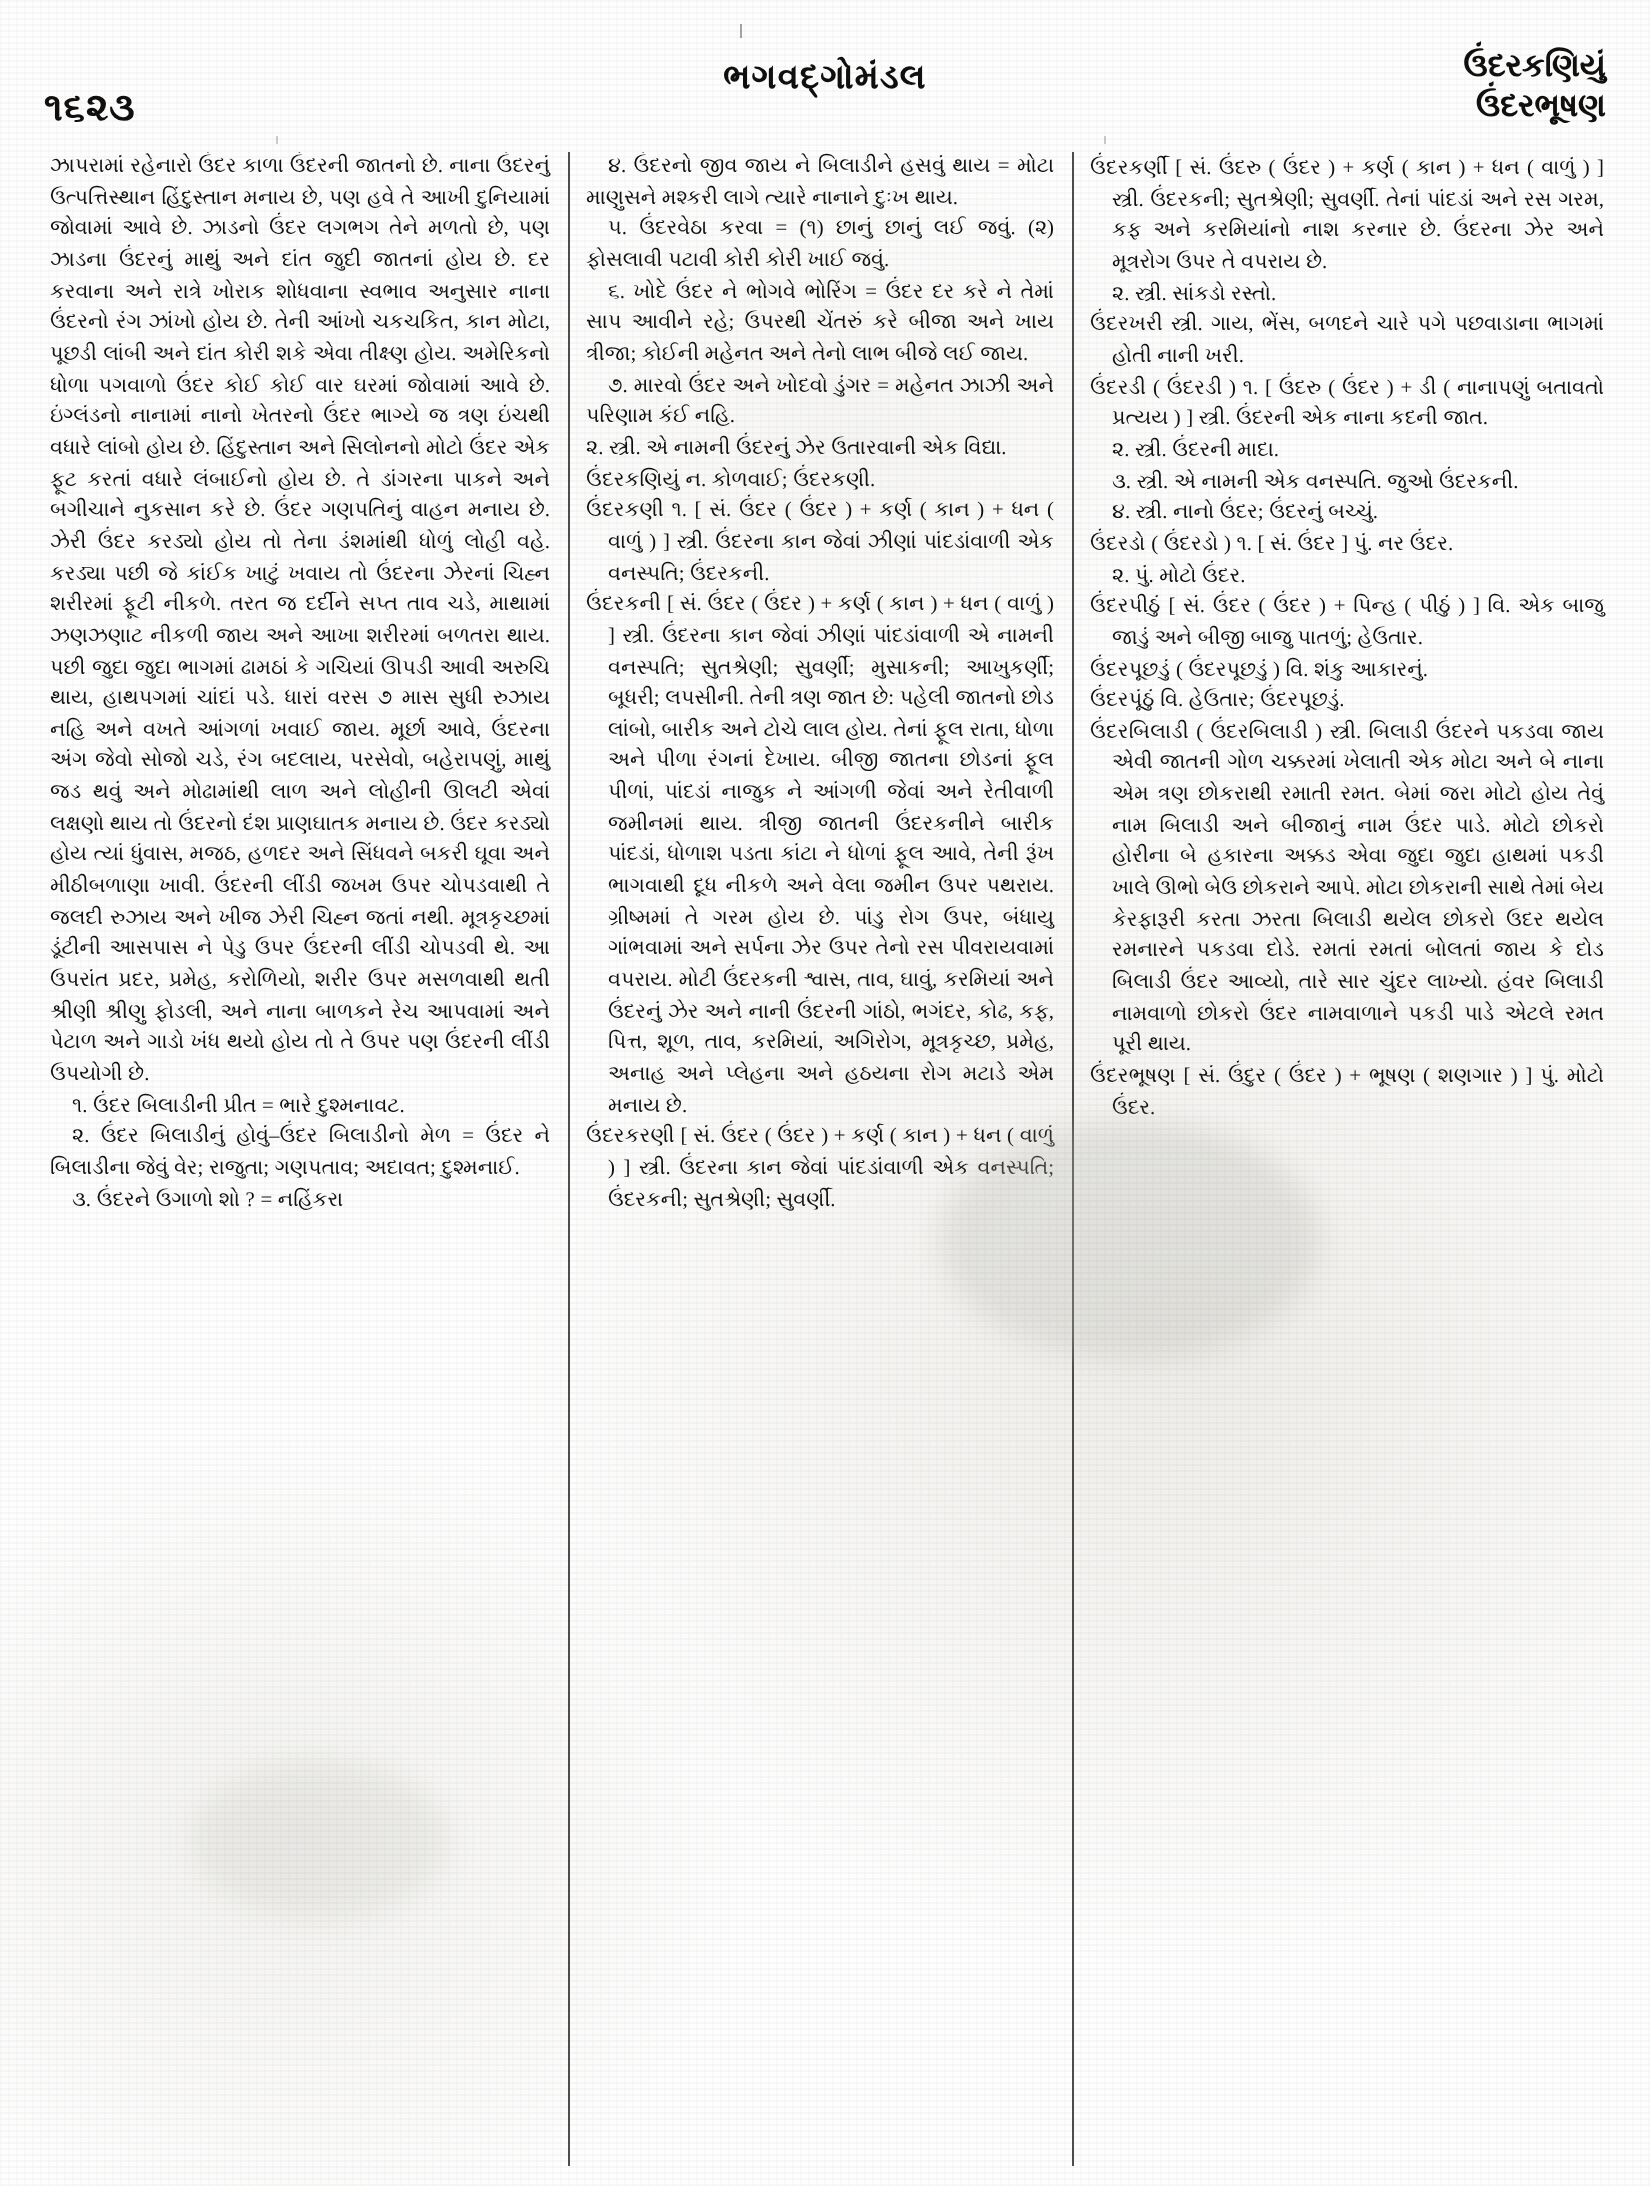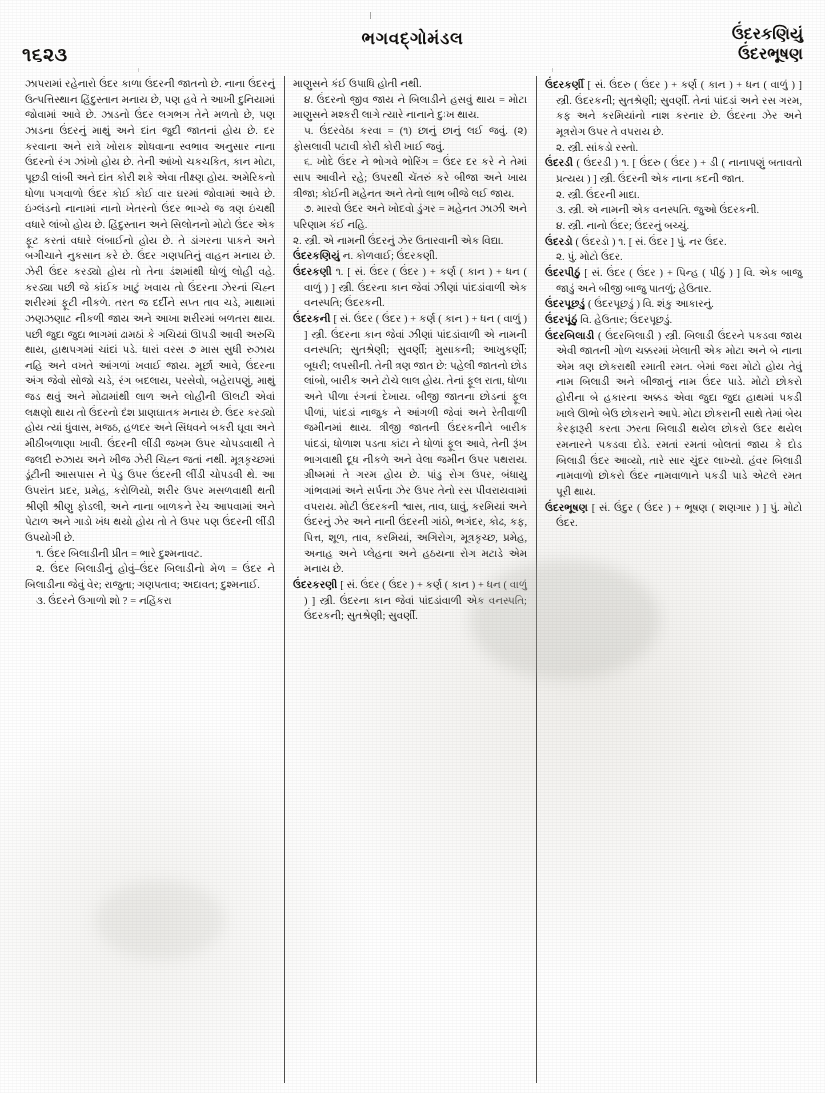--- a/index.html
+++ b/index.html
@@ -65,21 +65,21 @@
   .col p{margin:0;}
   .para{text-indent:11px;}
   .cont{text-indent:0;}
   .hang{
     text-indent:0;
     padding-left:11px;
     margin-top:2.5px;
   }
   .hang.tight{margin-top:1px;}
   .hw{
-    font-weight:bold;
+    font-weight:normal;
     margin-left:-11px;
     letter-spacing:.1px;
   }
   .sp-before{margin-top:3px;}
 
   
   .grain{
     position:absolute;inset:0;pointer-events:none;opacity:.055;
     background-image:
       repeating-linear-gradient(0deg, rgba(0,0,0,.5) 0 1px, rgba(0,0,0,0) 1px 3px),
@@ -123,21 +123,20 @@
         <span>૨.</span>
         <span>ઉંદર બિલાડીનું હોવું–ઉંદર બિલાડીનો મેળ = ઉંદર ને બિલાડીના જેવું વેર; રાજુતા; ગણપતાવ; અદાવત; દુશ્મનાઈ.</span>
       </p>
       <p class="para">
         <span>૩.</span>
         <span>ઉંદરને ઉગાળો શો ? = નહિંકરા</span>
       </p>
     </div>
 
     <div class="col col-2">
-      <p class="cont">માણુસને કંઈ ઉપાધિ હોતી નથી.</p>
 
       <p class="para">
         <span>૪.</span>
         <span>ઉંદરનો જીવ જાય ને બિલાડીને હસવું થાય = મોટા માણુસને મશ્કરી લાગે ત્યારે નાનાને દુઃખ થાય.</span>
       </p>
       <p class="para">
         <span>૫.</span>
         <span>ઉંદરવેઠા કરવા = (૧) છાનું છાનું લઈ જવું. (૨) ફોસલાવી પટાવી કોરી કોરી ખાઈ જવું.</span>
       </p>
       <p class="para">
@@ -181,20 +180,24 @@
         <span class="hw">ઉંદરકર્ણી</span>
         <span>[ સં. ઉંદરુ ( ઉંદર ) + કર્ણ ( કાન ) + ધન ( વાળું ) ] સ્ત્રી. ઉંદરકની; સુતશ્રેણી; સુવર્ણી. તેનાં પાંદડાં અને રસ ગરમ, કફ અને કરમિયાંનો નાશ કરનાર છે. ઉંદરના ઝેર અને મૂત્રરોગ ઉપર તે વપરાય છે.</span>
       </p>
 
 
       <p class="para">
         <span>૨.</span>
         <span>સ્ત્રી. સાંકડો રસ્તો.</span>
       </p>
 
+      <p class="hang">
+        <span class="hw">ઉંદરખરી</span>
+        <span>સ્ત્રી. ગાય, ભેંસ, બળદને ચારે પગે પછવાડાના ભાગમાં હોતી નાની ખરી.</span>
+      </p>
 
 
       <p class="hang">
         <span class="hw">ઉંદરડી</span>
         <span>( ઉંદરડી )</span>
         <span>૧. [ ઉંદરુ ( ઉંદર ) + ડી ( નાનાપણું બતાવતો પ્રત્યય ) ] સ્ત્રી. ઉંદરની એક નાના કદની જાત.</span>
       </p>
       <p class="para">
         <span>૨.</span>
         <span>સ્ત્રી. ઉંદરની માદા.</span>

